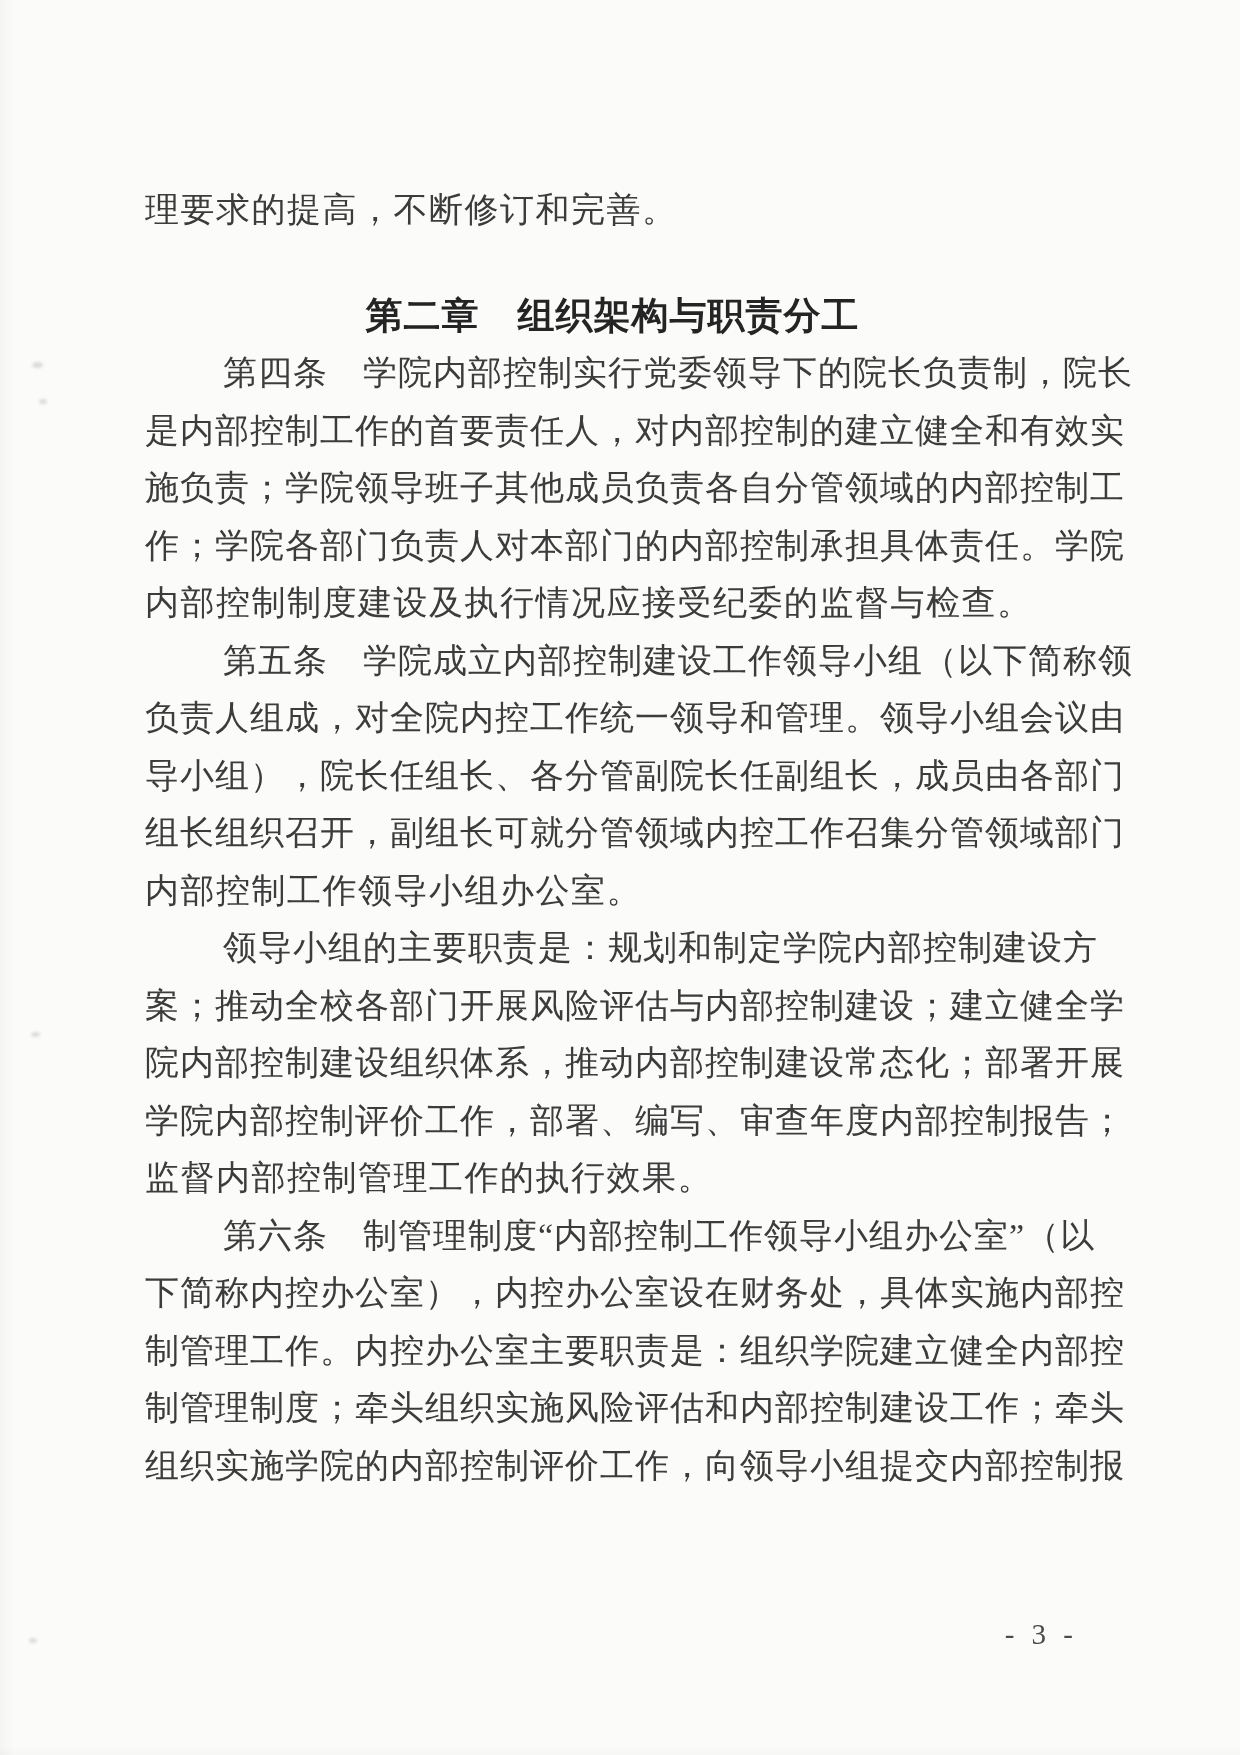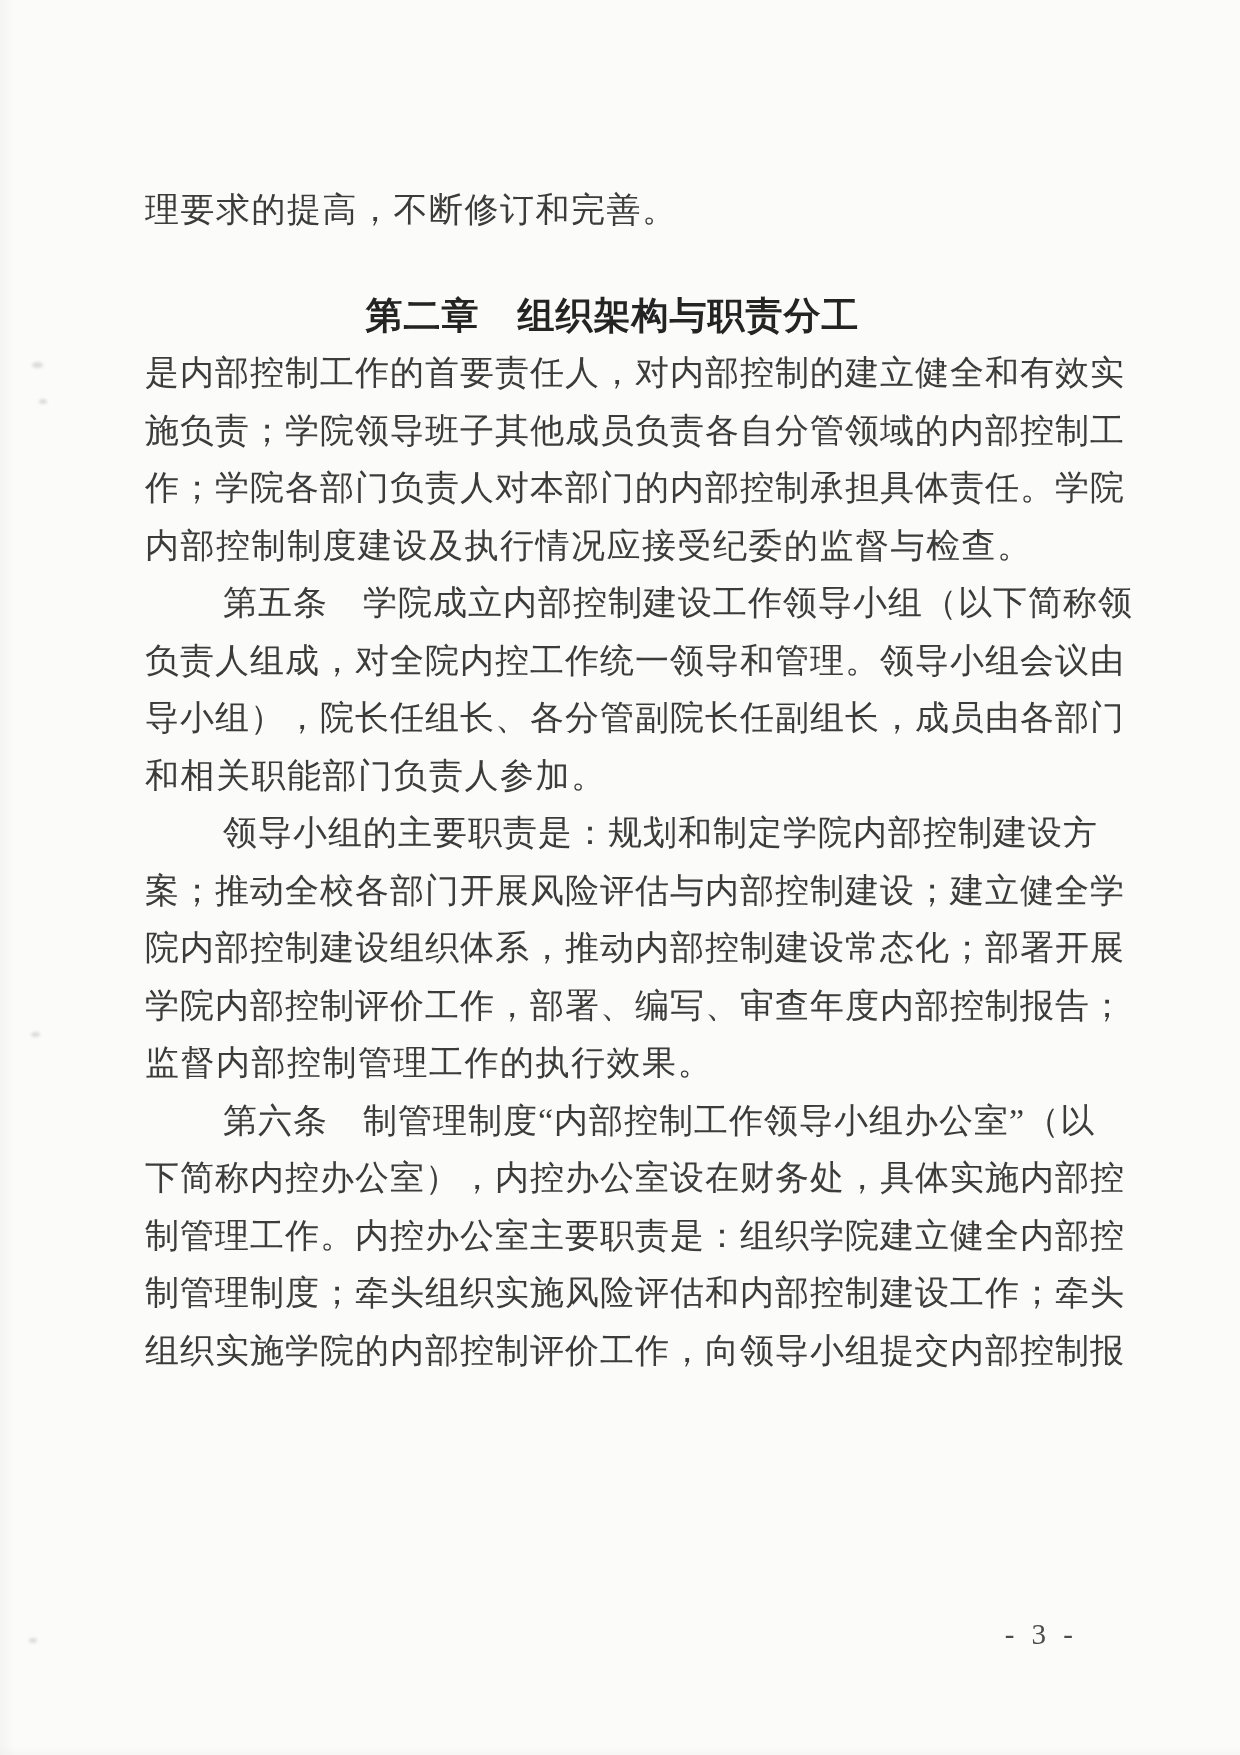--- a/index.html
+++ b/index.html
@@ -78,29 +78,31 @@
 </head>
 <body>
 
 <div class="page">
 
   <div class="content">
     <div class="line para-end">理要求的提高，不断修订和完善。</div>
 
     <div class="chapter-heading">第二章　组织架构与职责分工</div>
 
+    <div class="line indent">第四条　学院内部控制实行党委领导下的院长负责制，院长</div>
     <div class="line">是内部控制工作的首要责任人，对内部控制的建立健全和有效实</div>
     <div class="line">施负责；学院领导班子其他成员负责各自分管领域的内部控制工</div>
     <div class="line">作；学院各部门负责人对本部门的内部控制承担具体责任。学院</div>
     <div class="line para-end">内部控制制度建设及执行情况应接受纪委的监督与检查。</div>
 
     <div class="line indent">第五条　学院成立内部控制建设工作领导小组（以下简称领</div>
     <div class="line">负责人组成，对全院内控工作统一领导和管理。领导小组会议由</div>
     <div class="line">导小组），院长任组长、各分管副院长任副组长，成员由各部门</div>
-    <div class="line para-end">和相关职能部门负责人参加。</div>
+    <div class="line">组长组织召开，副组长可就分管领域内控工作召集分管领域部门</div>
+    <div class="line para-end">内部控制工作领导小组办公室。</div>
 
     <div class="line indent">领导小组的主要职责是：规划和制定学院内部控制建设方</div>
     <div class="line">案；推动全校各部门开展风险评估与内部控制建设；建立健全学</div>
     <div class="line">院内部控制建设组织体系，推动内部控制建设常态化；部署开展</div>
     <div class="line">学院内部控制评价工作，部署、编写、审查年度内部控制报告；</div>
     <div class="line para-end">监督内部控制管理工作的执行效果。</div>
 
     <div class="line indent">第六条　制管理制度“内部控制工作领导小组办公室”（以</div>
     <div class="line">下简称内控办公室），内控办公室设在财务处，具体实施内部控</div>
     <div class="line">制管理工作。内控办公室主要职责是：组织学院建立健全内部控</div>

